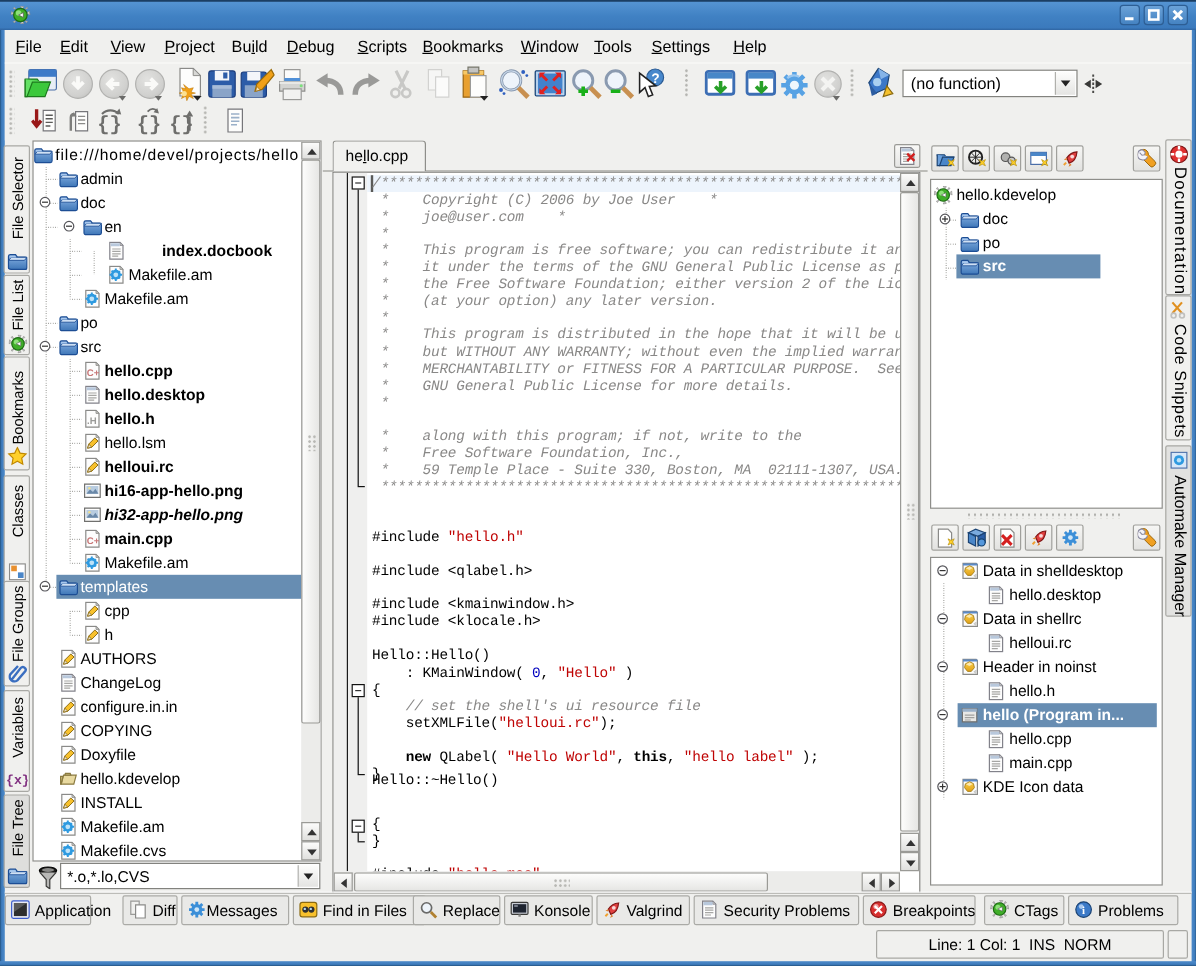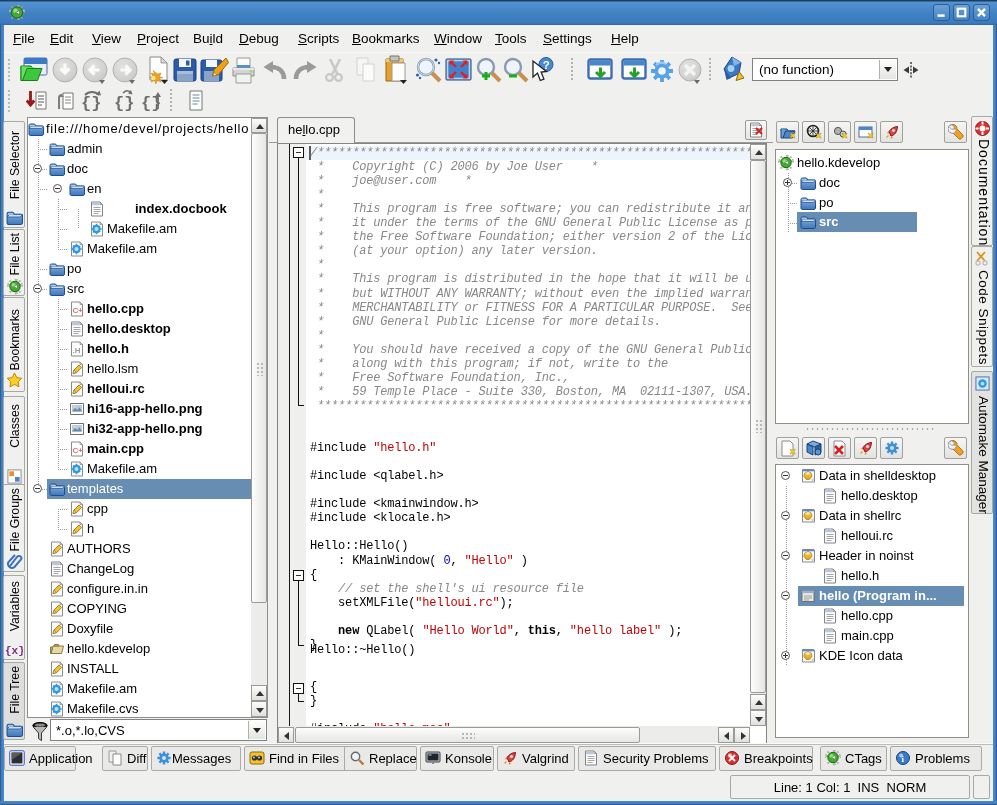--- a/index.html
+++ b/index.html
@@ -543,21 +543,21 @@
         <use href="#ppen"></use>
       </svg>
 <div class="trow" style="left:87px;top:379px;font-weight:bold;">helloui.rc</div>
 <svg class="ticon" style="left:69px;top:401px" width="16" height="16" viewBox="0 0 16 16">
         <use href="#pimg"></use>
       </svg>
 <div class="trow" style="left:87px;top:399px;font-weight:bold;">hi16-app-hello.png</div>
 <svg class="ticon" style="left:69px;top:421px" width="16" height="16" viewBox="0 0 16 16">
         <use href="#pimg"></use>
       </svg>
-<div class="trow" style="left:87px;top:419px;font-weight:bold;">hi32-app-hello.png</div>
+<div class="trow" style="left:87px;top:419px;font-weight:bold;font-style:italic;">hi32-app-hello.png</div>
 <svg class="ticon" style="left:69px;top:441px" width="16" height="16" viewBox="0 0 16 16">
         <use href="#pcpp"></use>
       </svg>
 <div class="trow" style="left:87px;top:439px;font-weight:bold;">main.cpp</div>
 <svg class="ticon" style="left:69px;top:461px" width="16" height="16" viewBox="0 0 16 16">
         <use href="#pgear"></use>
       </svg>
 <div class="trow" style="left:87px;top:459px;">Makefile.am</div>
 <div class="tsel" style="left:47px;top:479px;width:204px"></div>
 <div class="exp" style="left:33px;top:484px">
@@ -678,21 +678,20 @@
 <div class="code" style="left:32px;top:58.2px"><span class="cm"> *    This program is free software; you can redistribute it and</span></div>
 <div class="code" style="left:32px;top:72.2px"><span class="cm"> *    it under the terms of the GNU General Public License as pu</span></div>
 <div class="code" style="left:32px;top:86.3px"><span class="cm"> *    the Free Software Foundation; either version 2 of the Lice</span></div>
 <div class="code" style="left:32px;top:100.4px"><span class="cm"> *    (at your option) any later version.</span></div>
 <div class="code" style="left:32px;top:114.4px"><span class="cm"> *</span></div>
 <div class="code" style="left:32px;top:128.4px"><span class="cm"> *    This program is distributed in the hope that it will be us</span></div>
 <div class="code" style="left:32px;top:142.5px"><span class="cm"> *    but WITHOUT ANY WARRANTY; without even the implied warrant</span></div>
 <div class="code" style="left:32px;top:156.6px"><span class="cm"> *    MERCHANTABILITY or FITNESS FOR A PARTICULAR PURPOSE.  See</span></div>
 <div class="code" style="left:32px;top:170.6px"><span class="cm"> *    GNU General Public License for more details.</span></div>
 <div class="code" style="left:32px;top:184.7px"><span class="cm"> *</span></div>
-<div class="code" style="left:32px;top:198.7px"><span class="cm"> *    You should have received a copy of the GNU General Public</span></div>
 <div class="code" style="left:32px;top:212.8px"><span class="cm"> *    along with this program; if not, write to the</span></div>
 <div class="code" style="left:32px;top:226.8px"><span class="cm"> *    Free Software Foundation, Inc.,</span></div>
 <div class="code" style="left:32px;top:240.9px"><span class="cm"> *    59 Temple Place - Suite 330, Boston, MA  02111-1307, USA.</span></div>
 <div class="code" style="left:32px;top:254.9px"><span class="cm"> **************************************************************</span></div>
 <div class="code" style="left:32px;top:297.1px"><span class="pp">#include</span> <span class="str">"hello.h"</span></div>
 <div class="code" style="left:32px;top:325.2px"><span class="pp">#include &lt;qlabel.h&gt;</span></div>
 <div class="code" style="left:32px;top:367.3px"><span class="pp">#include &lt;klocale.h&gt;</span></div>
 <div class="code" style="left:32px;top:353.2px"><span class="pp">#include &lt;kmainwindow.h&gt;</span></div>
 <div class="code" style="left:32px;top:395.4px">Hello::Hello()</div>
 <div class="code" style="left:32px;top:409.5px">    : KMainWindow( <span class="num">0</span>, <span class="str">"Hello"</span> )</div>

